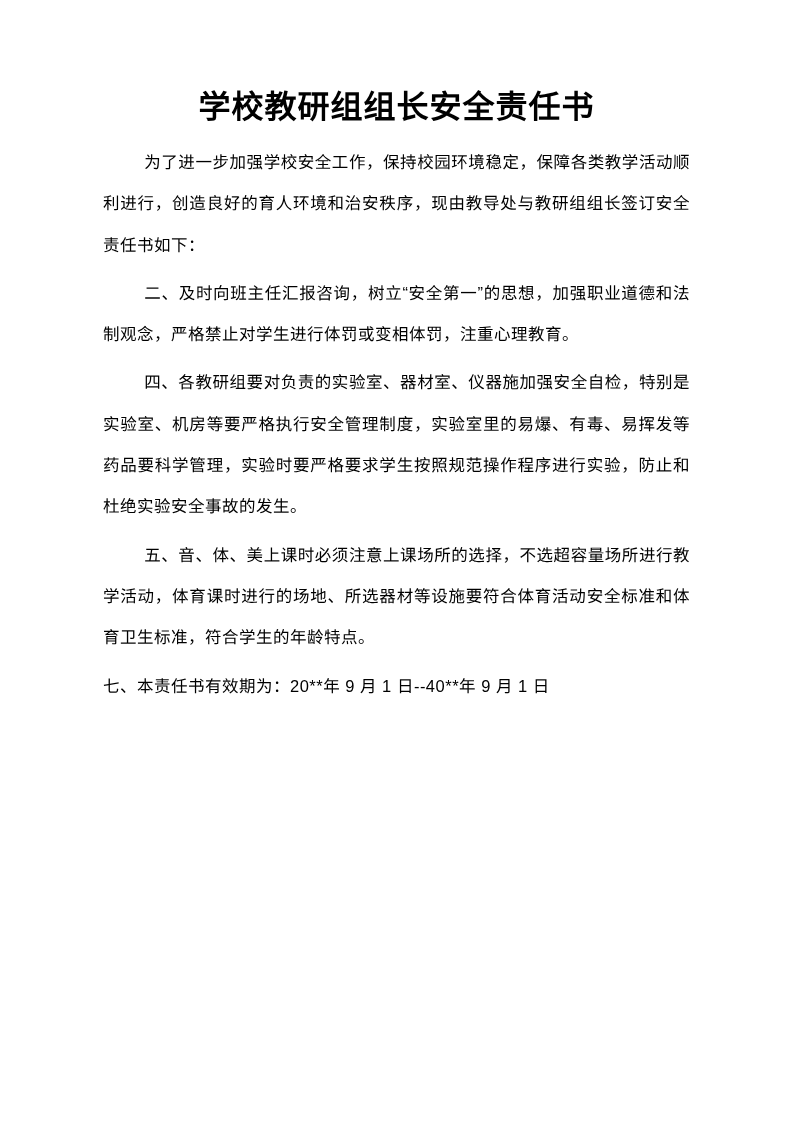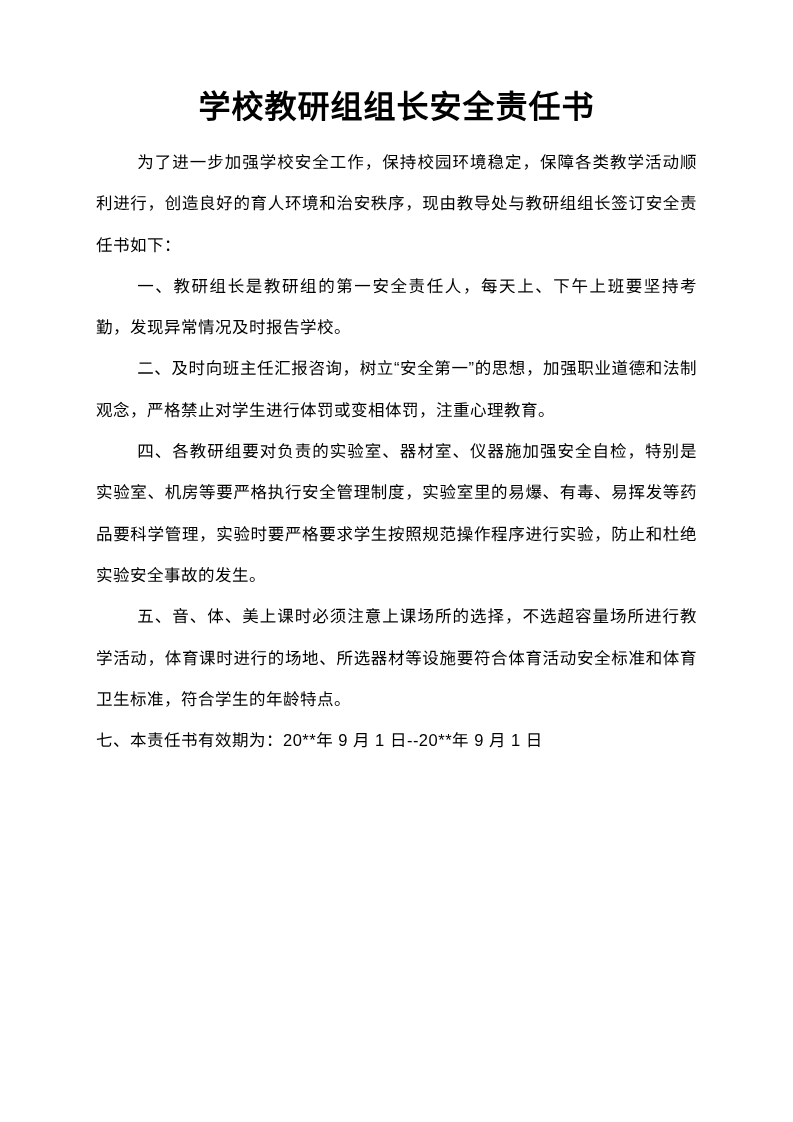--- a/index.html
+++ b/index.html
@@ -23,43 +23,42 @@
   }
   .doc-title {
     margin: 0 0 10px 0;
     font-size: 32px;
     font-weight: bold;
     line-height: 50px;
     text-align: center;
     letter-spacing: 1px;
   }
   .doc-p {
-    margin: 0;
+    margin: 7px;
     font-size: 16.5px;
     line-height: 41.3px;
     text-align: justify;
     word-break: break-all;
     letter-spacing: 0.5px;
   }
   .doc-p.indent {
     text-indent: 2.5em;
   }
 </style>
 </head>
 <body>
 
 <div class="page">
   <h1 class="doc-title">学校教研组组长安全责任书</h1>
 
   <p class="doc-p indent">为了进一步加强学校安全工作，保持校园环境稳定，保障各类教学活动顺利进行，创造良好的育人环境和治安秩序，现由教导处与教研组组长签订安全责任书如下：</p>
 
-  <p class="doc-p indent">一、教研组长是教研组的第一安全责任人，每天上、下午上班要坚持考勤，发现异常情况及时报告学校。</p>
 
   <p class="doc-p indent">二、及时向班主任汇报咨询，树立“安全第一”的思想，加强职业道德和法制观念，严格禁止对学生进行体罚或变相体罚，注重心理教育。</p>
 
 
   <p class="doc-p indent">四、各教研组要对负责的实验室、器材室、仪器施加强安全自检，特别是实验室、机房等要严格执行安全管理制度，实验室里的易爆、有毒、易挥发等药品要科学管理，实验时要严格要求学生按照规范操作程序进行实验，防止和杜绝实验安全事故的发生。</p>
 
   <p class="doc-p indent">五、音、体、美上课时必须注意上课场所的选择，不选超容量场所进行教学活动，体育课时进行的场地、所选器材等设施要符合体育活动安全标准和体育卫生标准，符合学生的年龄特点。</p>
 
 
-  <p class="doc-p">七、本责任书有效期为：20**年 9 月 1 日--20**年 9 月 1 日</p>
+  <p class="doc-p">七、本责任书有效期为：20**年 9 月 1 日--40**年 9 月 1 日</p>
 </div>
 
 </body></html>

